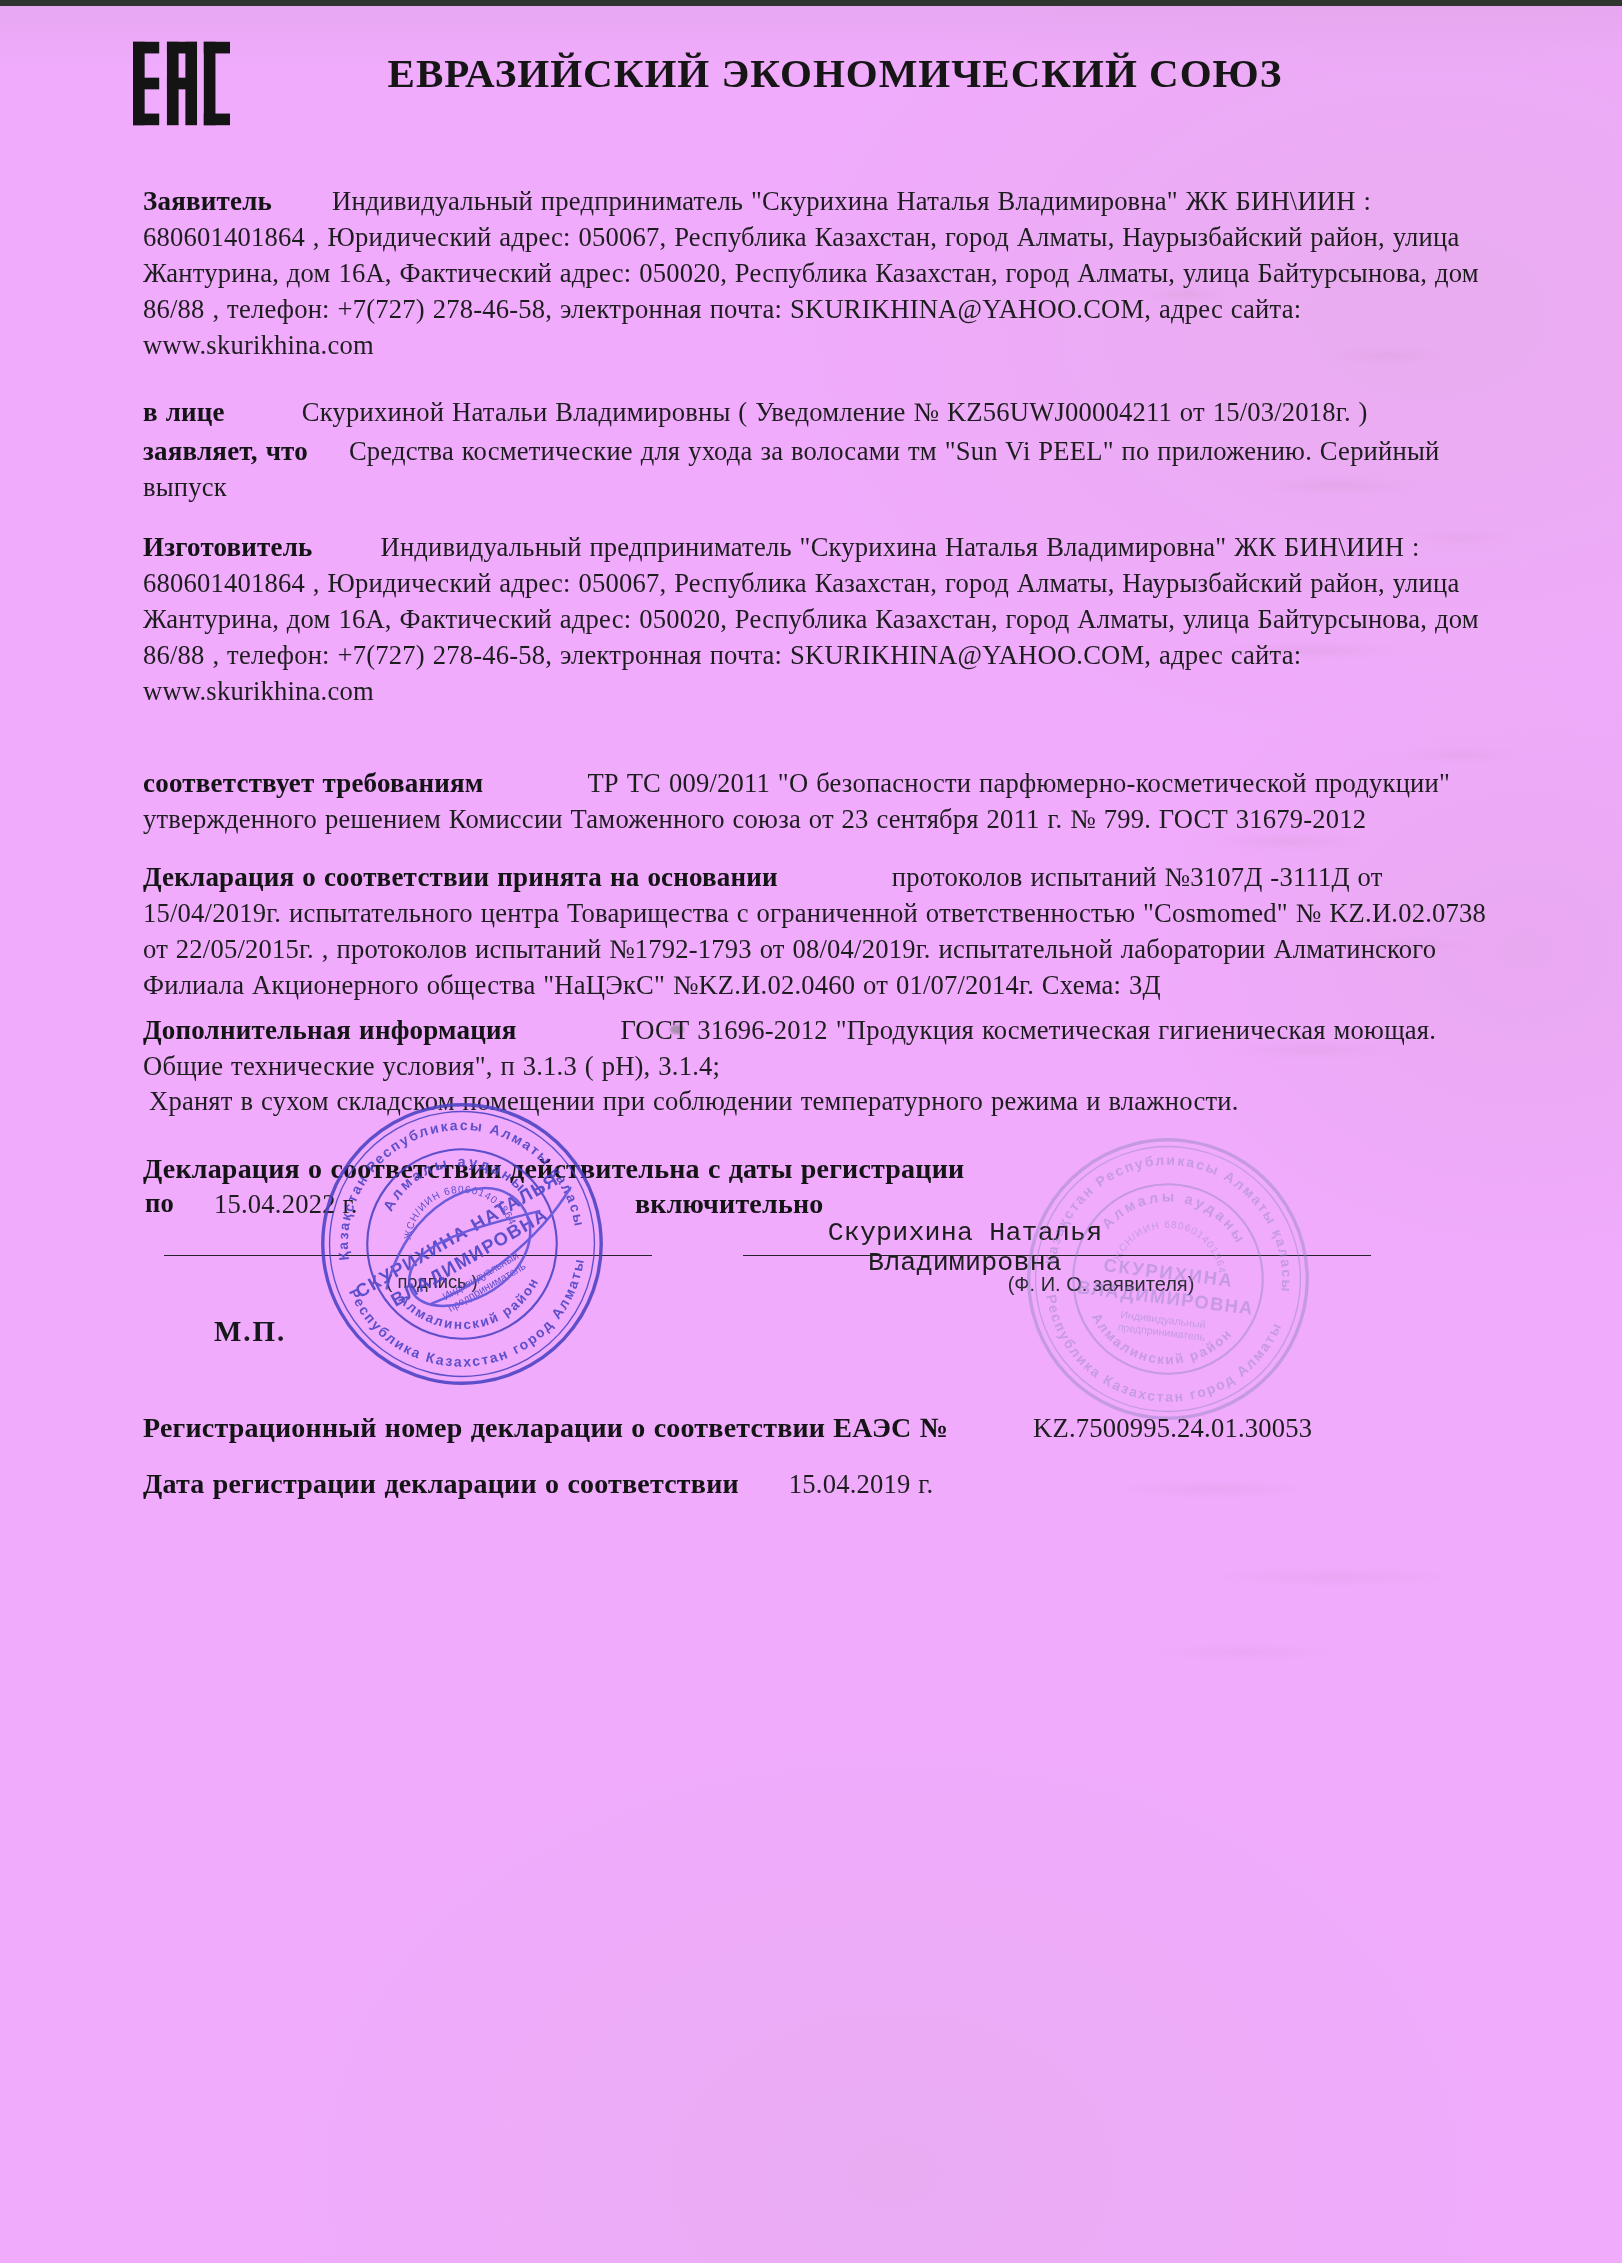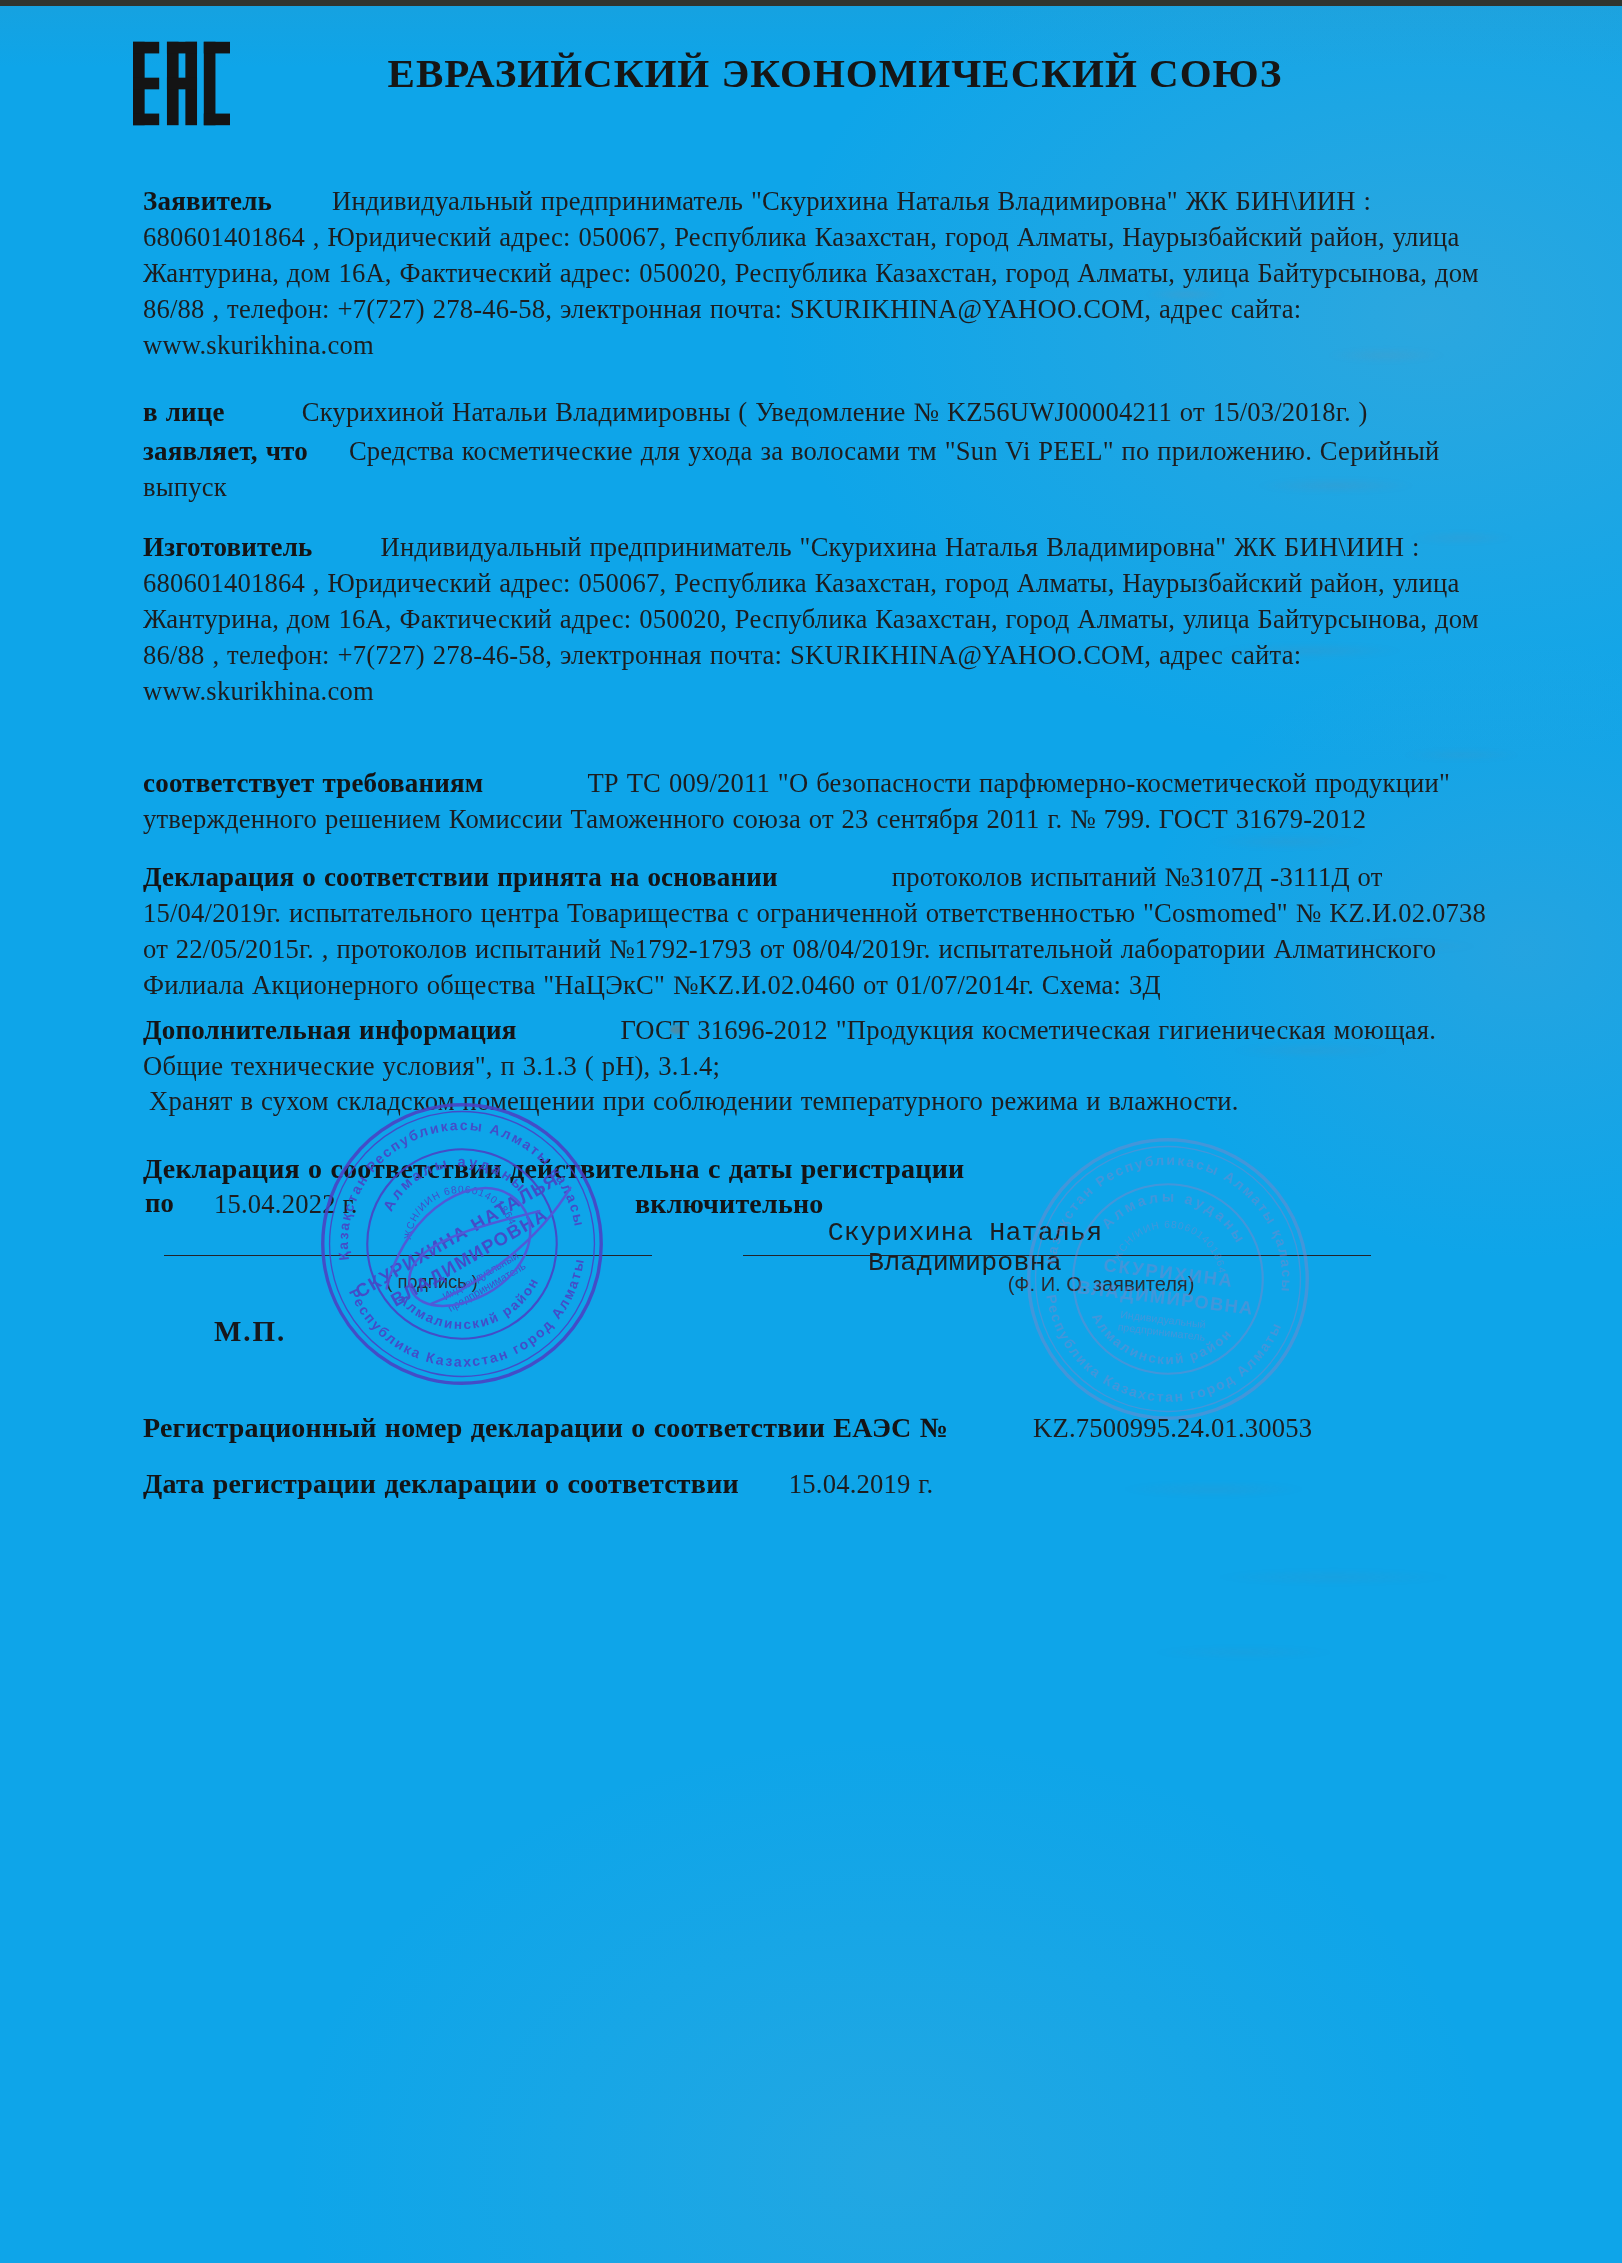--- a/index.html
+++ b/index.html
@@ -1,18 +1,18 @@
 <!DOCTYPE html>
 <html><head>
 <meta charset="utf-8">
 <style>
   html,body{margin:0;padding:0;background:#cfcfcb;}
   .page{
     position:relative;width:1622px;height:2263px;margin:0 auto;
-    background:#0ea5e9;overflow:hidden;
+    background:#f0abfc;overflow:hidden;
     font-family:"Liberation Serif", serif;color:#1d1d1f;
   }
   .page::before{
     content:"";position:absolute;inset:0;pointer-events:none;
     background:
       radial-gradient(1062px 724px at 88% 14%, rgba(196,178,172,.16), transparent 62%),
       radial-gradient(628px 502px at 94% 42%, rgba(186,156,166,.13), transparent 62%),
       radial-gradient(869px 628px at 55% 96%, rgba(182,182,176,.12), transparent 70%),
       linear-gradient(180deg, rgba(120,120,115,.08), transparent 3%);
   }

